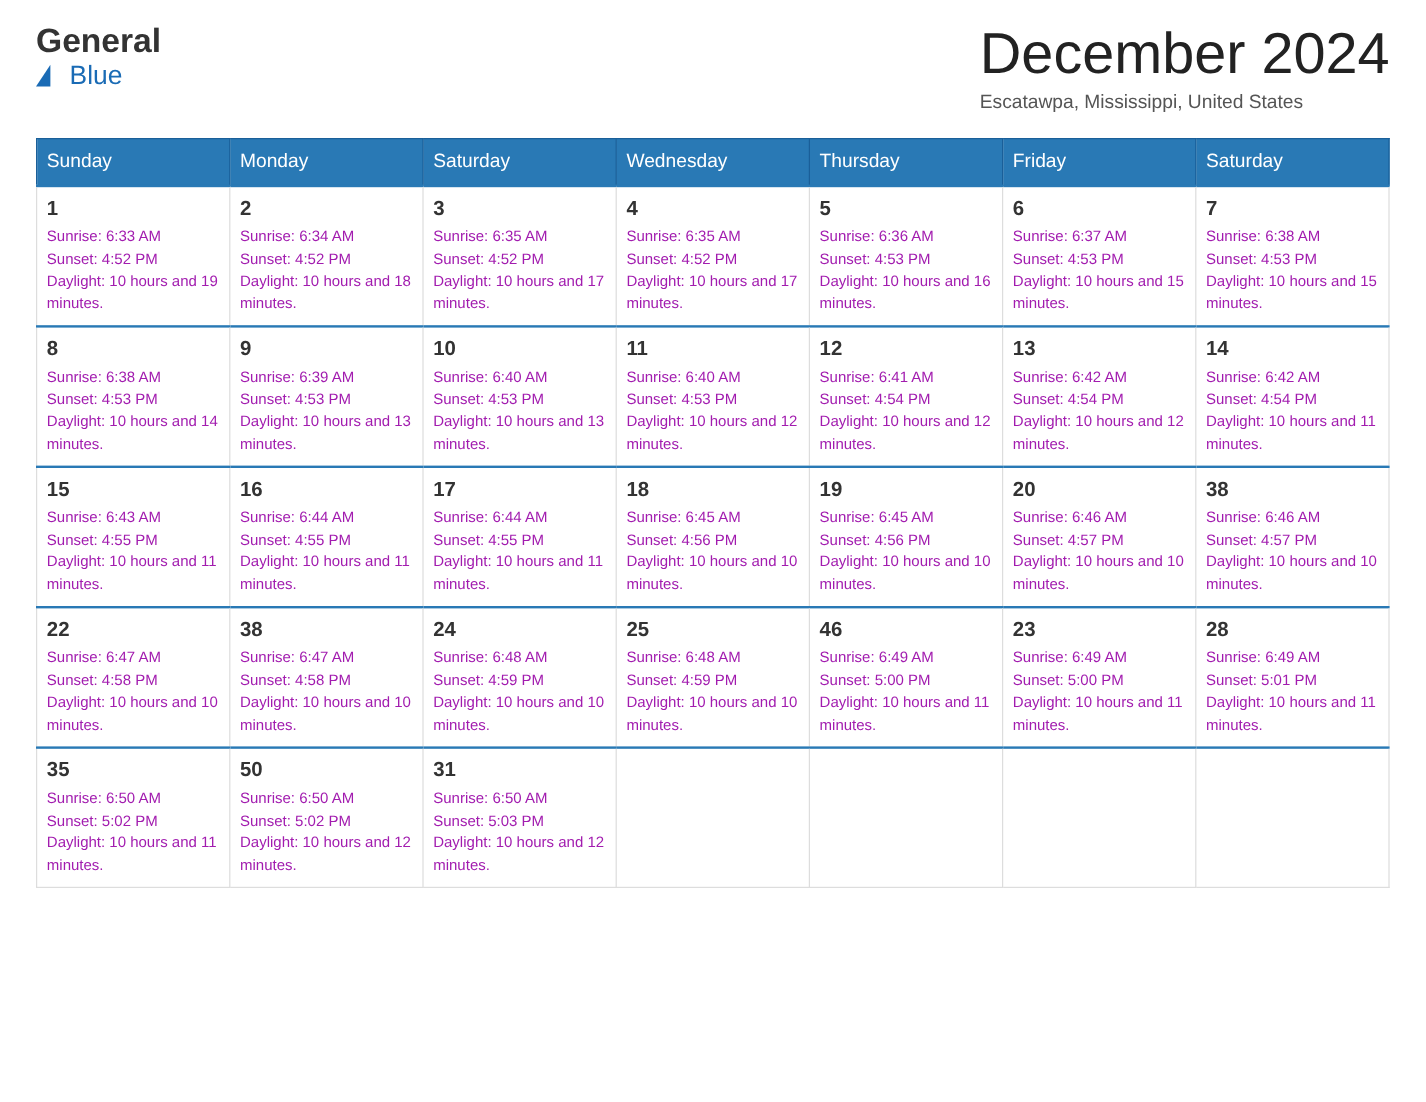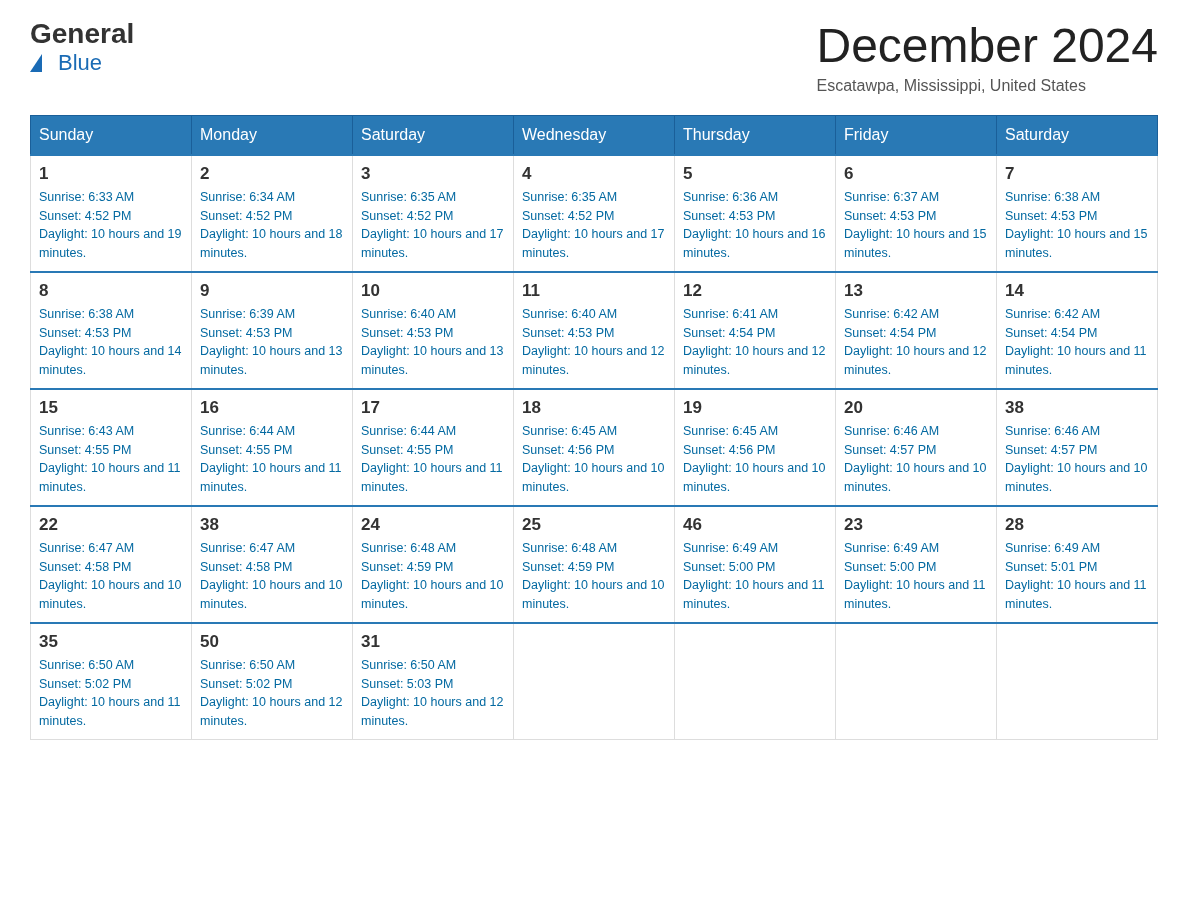--- a/index.html
+++ b/index.html
@@ -79,21 +79,21 @@
     }
     .day-number {
       font-size: 17px;
       font-weight: bold;
       color: #333;
       display: block;
       margin-bottom: 4px;
     }
     .day-info {
       font-size: 12.5px;
-      color: #0369a1;
+      color: #a21caf;
       line-height: 1.5;
     }
     .empty-cell {
       background: #fff;
     }
     .calendar tbody tr td {
       border-top: 2px solid #2979b5;
     }
     .calendar tbody tr:not(:first-child) td {
       border-top: 2px solid #2979b5;

